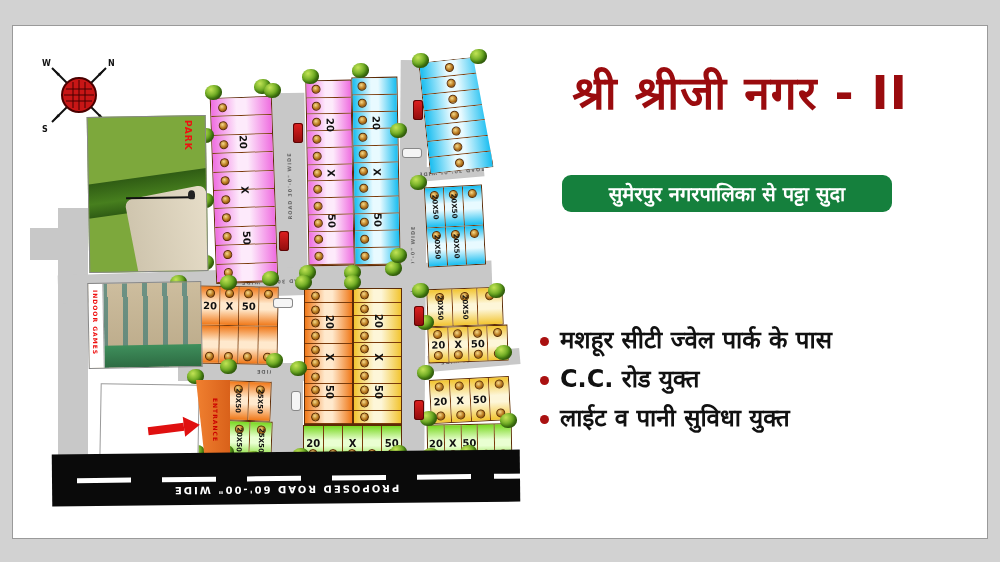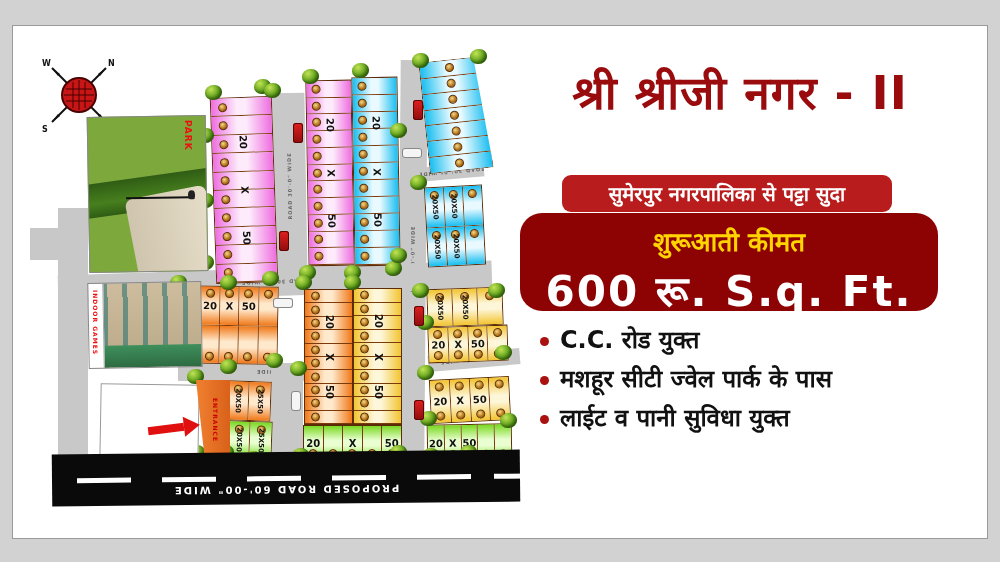--- a/index.html
+++ b/index.html
@@ -625,33 +625,29 @@
     <div class="dash" style="left:25px;"></div>
       <div class="dash" style="left:110px;"></div>
     <div class="dash" style="left:195px;"></div>
       <div class="dash" style="left:280px;"></div>
     <div class="dash" style="left:365px;"></div>
       <div class="dash" style="left:445px;left:442px;"></div>
     <div class="mlabel">PROPOSED ROAD  60'-00" WIDE</div>
   </div>
 
   <div class="title" style="color: rgb(154, 11, 14);">श्री श्रीजी नगर - II</div>
-  <div class="banner-lease" id="banner-lease" style="background: #b91c1c;">सुमेरपुर नगरपालिका से पट्टा सुदा</div>
-  <div class="banner-price" id="banner-price" style="background: rgb(141, 3, 4);">
-    <div class="plabel" style="color: rgb(255, 212, 0);">शुरूआती कीमत</div>
-    <div class="pvalue">600 रू. S.q.  Ft.</div>
-  </div>
+  <div class="banner-lease" id="banner-lease" style="background: #15803d;">सुमेरपुर नगरपालिका से पट्टा सुदा</div>
   <div class="features" id="features">
       <div class="feat">
         <span class="dot"></span>
-        <span>C.C. रोड युक्त</span>
+        <span>मशहूर सीटी ज्वेल पार्क के पास</span>
       </div>
       <div class="feat">
         <span class="dot"></span>
-        <span>मशहूर सीटी ज्वेल पार्क के पास</span>
+        <span>C.C. रोड युक्त</span>
       </div>
       <div class="feat">
         <span class="dot"></span>
         <span>लाईट व पानी सुविधा युक्त</span>
       </div>
     </div>
 
 </div>
 
 </body></html>

